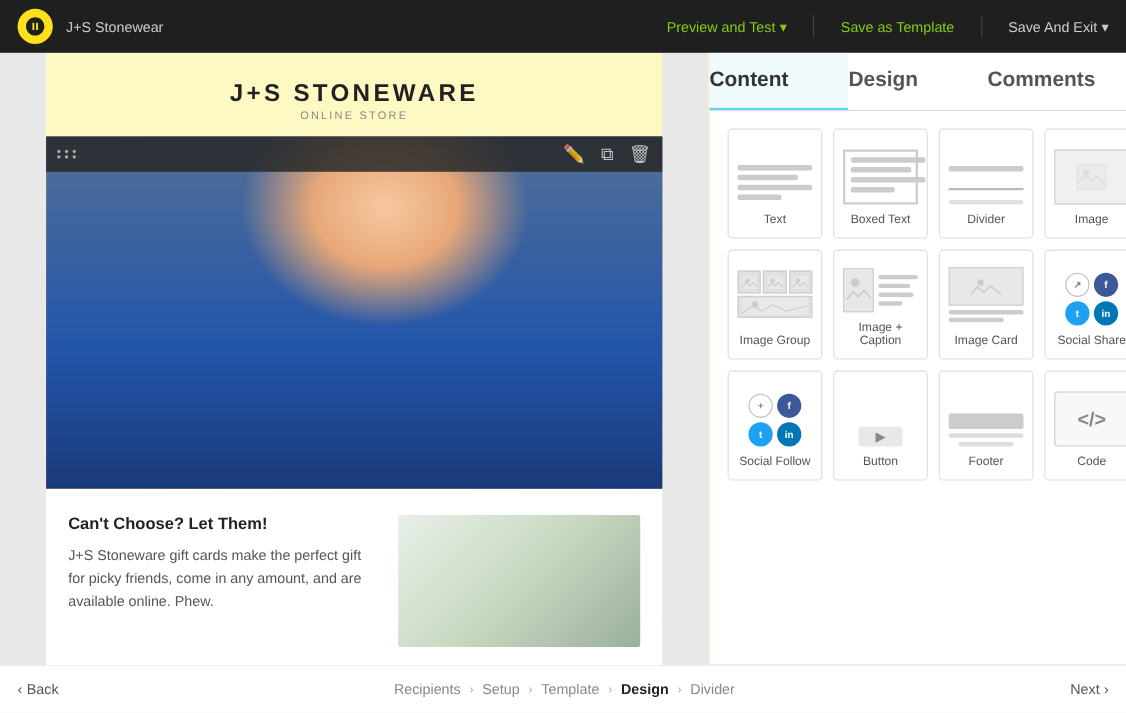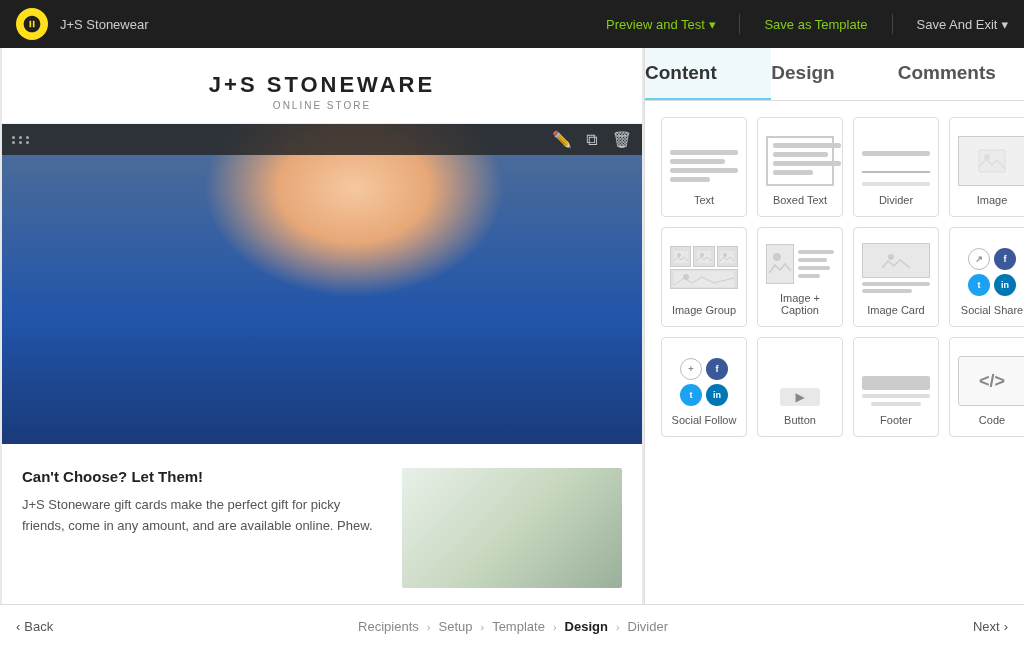--- a/index.html
+++ b/index.html
@@ -45,22 +45,22 @@
     .canvas-area {
       flex: 1;
       background: #e8e8e8;
       overflow-y: auto;
       display: flex;
       flex-direction: column;
       align-items: center;
       padding: 0 0 40px 0;
     }
     .email-canvas {
-      background: #ffffff;
-      width: 640px;
+      background: #fef9c3;
+      width: 560px;
       min-height: 500px;
       margin: 0 auto;
     }
     .email-header {
       text-align: center;
       padding: 24px 0 12px;
       border-bottom: 1px solid #eee;
     }
     .email-header .brand-name {
       font-size: 22px;

